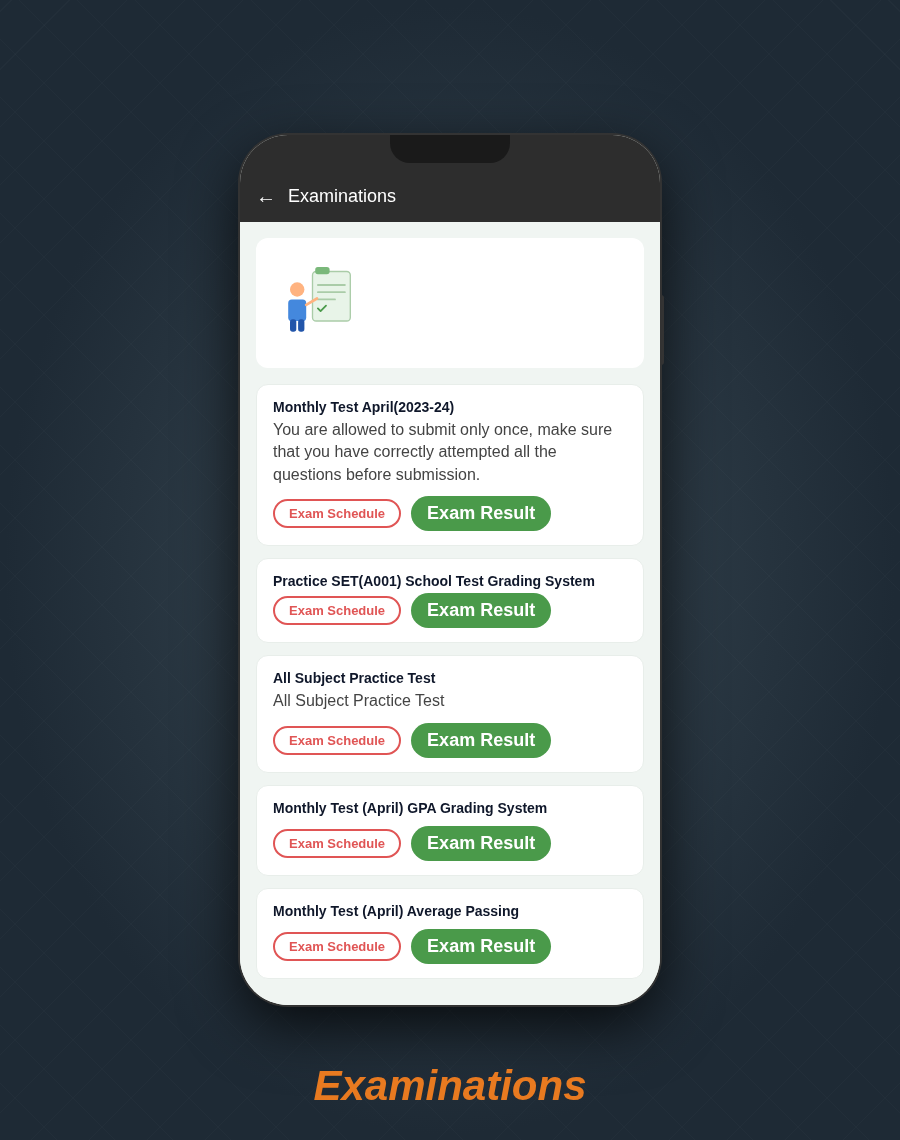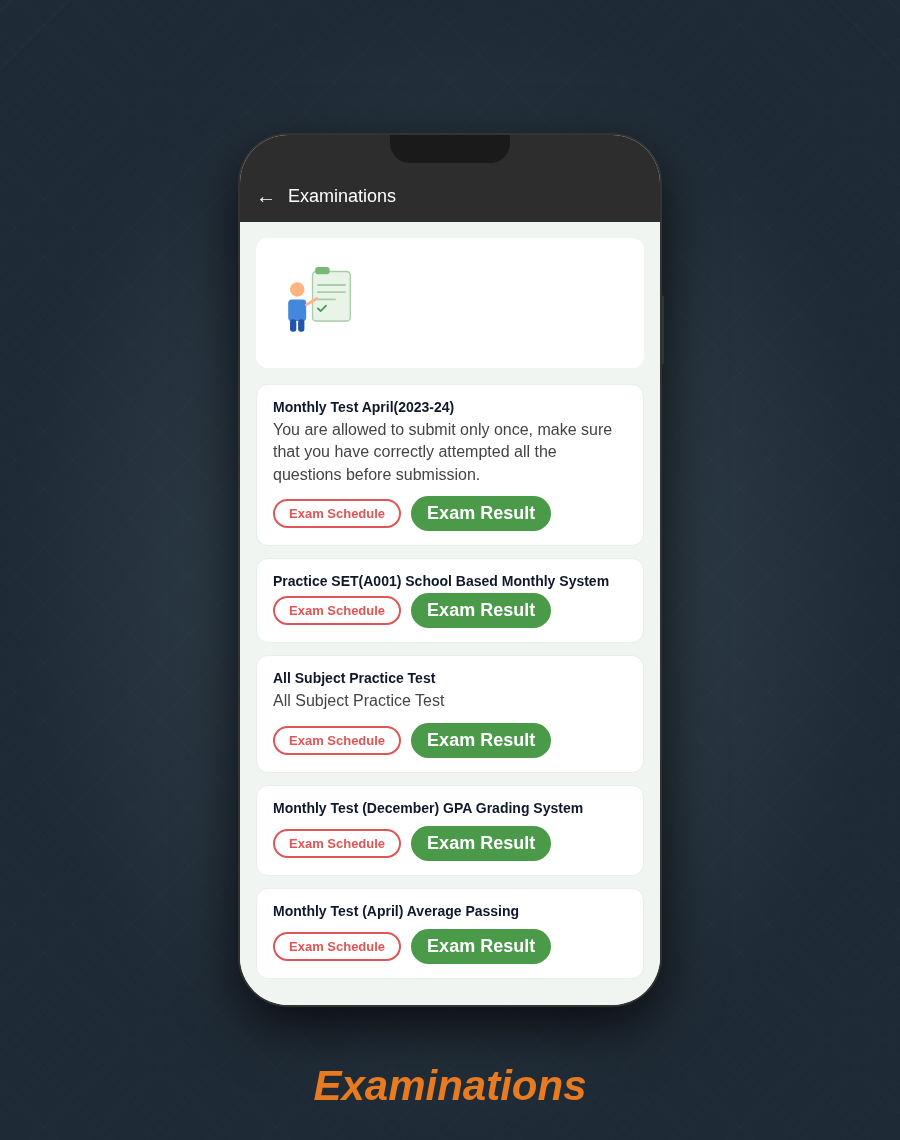--- a/index.html
+++ b/index.html
@@ -270,38 +270,38 @@
       <div class="exam-card">
         <div class="exam-title">Monthly Test April(2023-24)</div>
         <div class="exam-desc">You are allowed to submit only once, make sure that you have correctly attempted all the questions before submission.</div>
         <div class="exam-actions">
           <button class="btn-schedule">Exam Schedule</button>
           <button class="btn-result">Exam Result</button>
         </div>
       </div>
 
       <div class="exam-card">
-        <div class="exam-title">Practice SET(A001) School Based Monthly System</div>
+        <div class="exam-title">Practice SET(A001) School Test Grading System</div>
         <div class="exam-actions">
           <button class="btn-schedule">Exam Schedule</button>
           <button class="btn-result">Exam Result</button>
         </div>
       </div>
 
       <div class="exam-card">
         <div class="exam-title">All Subject Practice Test</div>
         <div class="exam-desc">All Subject Practice Test</div>
         <div class="exam-actions">
           <button class="btn-schedule">Exam Schedule</button>
           <button class="btn-result">Exam Result</button>
         </div>
       </div>
 
       <div class="exam-card">
-        <div class="exam-title">Monthly Test (December) GPA Grading System</div>
+        <div class="exam-title">Monthly Test (April) GPA Grading System</div>
         <div class="exam-actions" style="margin-top:10px;">
           <button class="btn-schedule">Exam Schedule</button>
           <button class="btn-result">Exam Result</button>
         </div>
       </div>
 
       <div class="exam-card">
         <div class="exam-title">Monthly Test (April) Average Passing</div>
         <div class="exam-actions" style="margin-top:10px;">
           <button class="btn-schedule">Exam Schedule</button>

